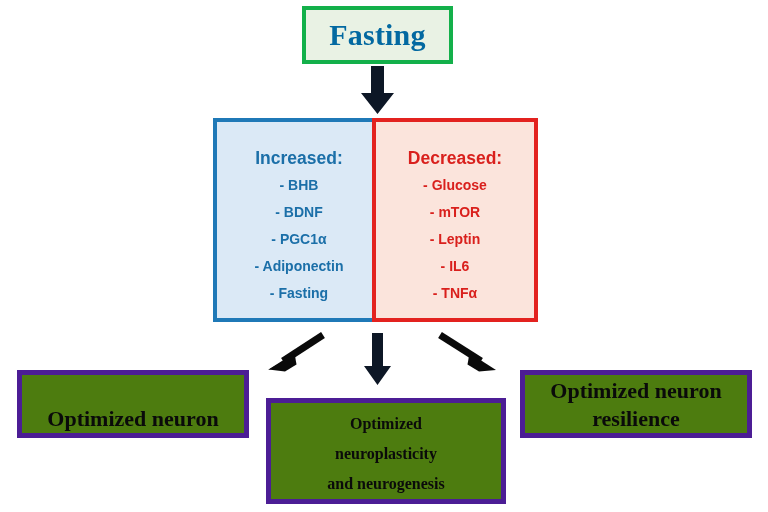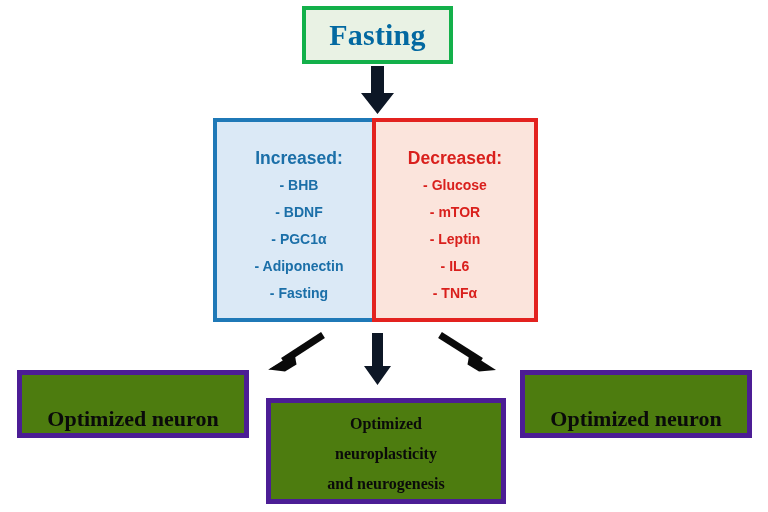--- a/index.html
+++ b/index.html
@@ -169,16 +169,17 @@
     <div class="outcome-text">
       <div>Optimized</div>
       <div>neuroplasticity</div>
       <div>and neurogenesis</div>
     </div>
   </div>
 
   <div class="outcome outcome-right">
     <div class="outcome-text">
       <div>Optimized neuron</div>
+      <div>resilience</div>
     </div>
   </div>
 
 </div>
 
 </body></html>

